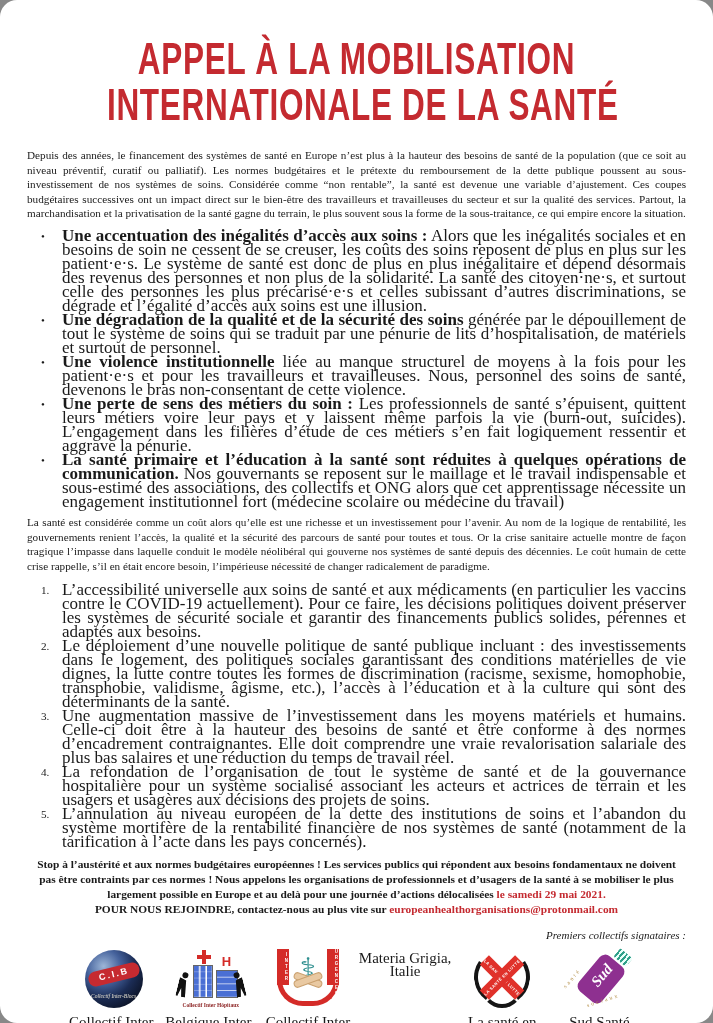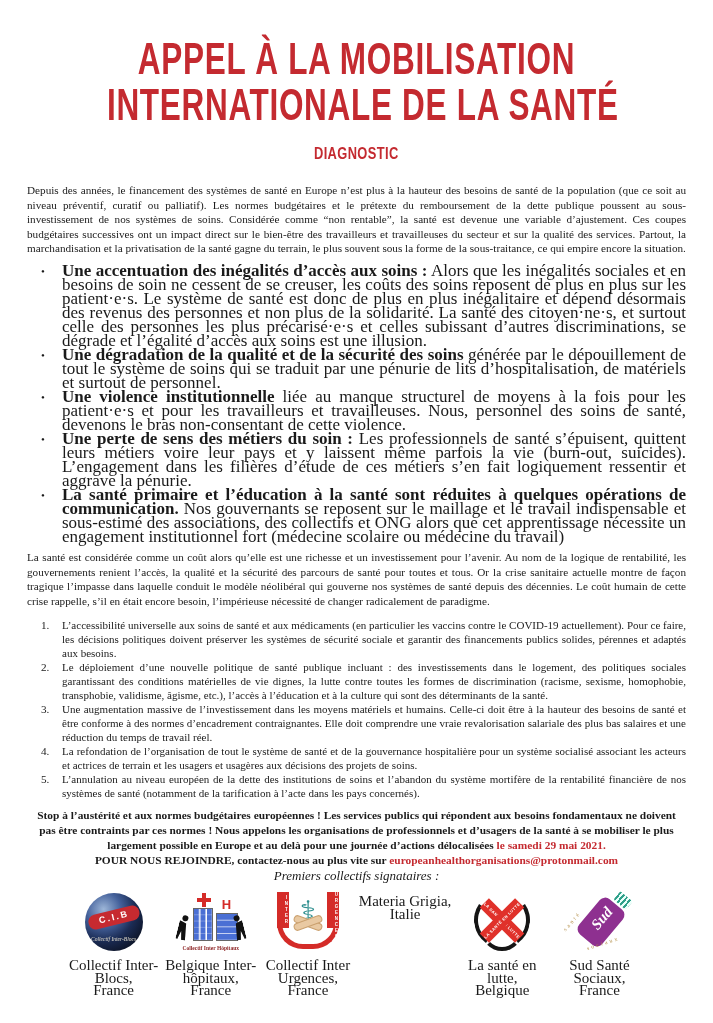--- a/index.html
+++ b/index.html
@@ -1,20 +1,20 @@
 <!DOCTYPE html>
 <html><head>
 <meta charset="utf-8">
 <style>
   :root { --red:#c42a30; }
   * { margin:0; padding:0; box-sizing:border-box; }
   html,body { background:#888; }
   .doc {
     width:713px; height:1023px; margin:0 auto; background:#fff;
-    font-family:"Liberation Serif", serif; color:#1a1a1a; overflow:hidden; position:relative;
+    font-family:"Liberation Serif", serif; color:#1a1a1a; overflow:hidden; position:relative;border-radius:17px;
   }
   .content { padding:0 27px; }
   .red { color:var(--red); }
 
   
   .title { text-align:center; padding-top:36px; }
   .title .line {
     display:block; font-family:"Liberation Sans", sans-serif; font-weight:bold;
     color:var(--red); font-size:45px; line-height:46px; white-space:nowrap;
     transform:scaleX(0.70); letter-spacing:1px;
@@ -30,27 +30,27 @@
 
   ul.bullets { list-style:none; margin:8px 0 0 14px; }
   ul.bullets li { display:flex; }
   ul.bullets li::before { content:"\2022"; width:21px; flex:none; font-size:11px; line-height:14px; }
   .btxt { flex:1; font-size:17px; line-height:14px; text-align:justify; }
   .b { font-weight:bold; }
 
   ol.demands { list-style:none; margin:10px 0 0 14px; }
   ol.demands li { display:flex; }
   .num { width:21px; flex:none; font-size:11.2px; line-height:14px; }
-  .dtxt { flex:1; font-size:11px; line-height:14px; text-align:justify; }
+  .dtxt { flex:1; font-size:17px; line-height:14px; text-align:justify; }
 
   .closing { margin-top:8px; padding:0 6px; text-align:center; font-weight:bold;
              font-size:11.4px; line-height:15px; }
   .closing a { text-decoration:none; font-weight:bold; color:var(--red); cursor:pointer; }
 
-  .sig-intro { text-align:center; font-style:italic; font-size:13px; }
+  .sig-intro { text-align:right; font-style:italic; font-size:11px; margin-top:12px; }
 
   .sig-row { display:flex; justify-content:space-between; padding:0 38px; margin-top:6px; }
   .sig { width:102px; text-align:center; }
   .logo-box { height:64px; display:flex; align-items:center; justify-content:center; }
   .caption { font-size:15px; line-height:12.5px; margin-top:5px; }
 
   
   .cib { width:58px; height:58px; border-radius:50%; position:relative; overflow:hidden;
     background:radial-gradient(circle at 32% 28%, #9db6d8 0%, #44619b 30%, #1b2c55 55%, #070b16 90%); }
   .cib-band { position:absolute; left:3px; top:17px; width:52px; height:15px; background:#c62a30;
@@ -133,23 +133,20 @@
 </head>
 <body>
 
 <div class="doc">
 
   <div class="title">
     <span class="line">APPEL À LA MOBILISATION</span>
     <span class="line">INTERNATIONALE DE LA SANTÉ</span>
   </div>
 
-  <div class="sec-h mt16">
-    <span>DIAGNOSTIC</span>
-  </div>
 
   <div class="content">
     <p class="body mt20">Depuis des années, le financement des systèmes de santé en Europe n’est plus à la hauteur des besoins de santé de la population (que ce soit au niveau préventif, curatif ou palliatif). Les normes budgétaires et le prétexte du remboursement de la dette publique poussent au sous-investissement de nos systèmes de soins. Considérée comme “non rentable”, la santé est devenue une variable d’ajustement. Ces coupes budgétaires successives ont un impact direct sur le bien-être des travailleurs et travailleuses du secteur et sur la qualité des services. Partout, la marchandisation et la privatisation de la santé gagne du terrain, le plus souvent sous la forme de la sous-traitance, ce qui empire encore la situation.</p>
   </div>
 
 
   <div class="content">
     <ul class="bullets">
       <li>
         <span class="btxt"><span class="b">Une accentuation des inégalités d’accès aux soins :</span><span> Alors que les inégalités sociales et en besoins de soin ne cessent de se creuser, les coûts des soins reposent de plus en plus sur les patient·e·s. Le système de santé est donc de plus en plus inégalitaire et dépend désormais des revenus des personnes et non plus de la solidarité. La santé des citoyen·ne·s, et surtout celle des personnes les plus précarisé·e·s et celles subissant d’autres discriminations, se dégrade et l’égalité d’accès aux soins est une illusion.</span></span>

